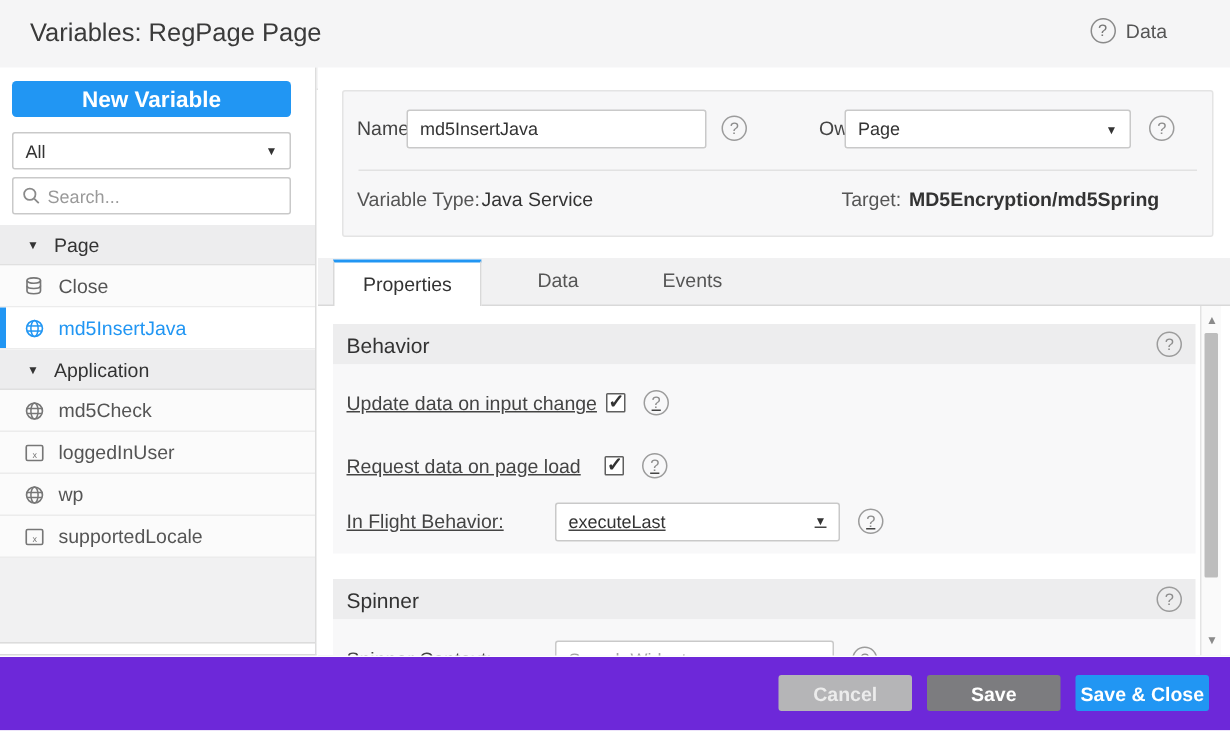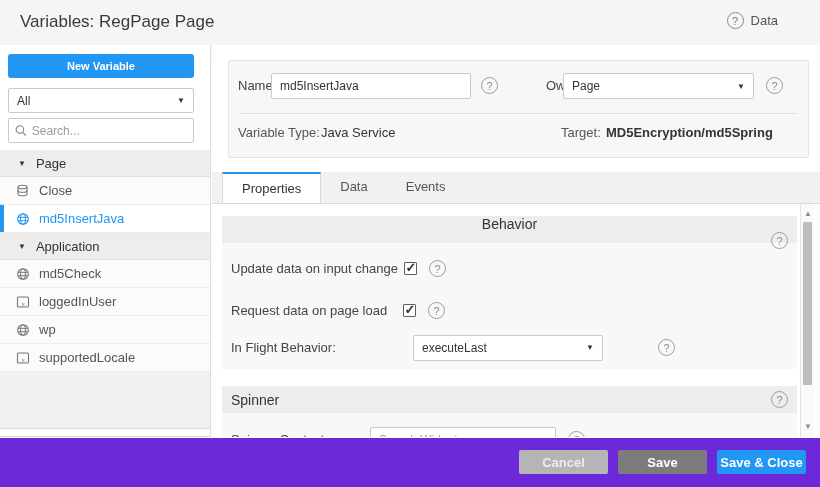--- a/index.html
+++ b/index.html
@@ -15,21 +15,21 @@
           gap:7px; color:#555; font-size:13px; cursor:pointer; }
   .qicon { display:inline-flex; align-items:center; justify-content:center;
            width:17px; height:17px; border:1px solid #8a8a8a; border-radius:50%;
            font-size:11px; color:#777; background:transparent; flex:0 0 auto; }
   .qicon.light { border-color:#9c9c9c; color:#8d8d8d; }
 
   
   .sidebar { position:absolute; left:0; top:45px; width:211px; height:392px;
              background:#fff; border-right:1px solid #ddd; }
   .btn-new { position:absolute; left:8px; top:9px; width:186px; height:24px;
-             background:#2196f3; color:#fff; font-size:11px; font-weight:bold;
+             background:#2196f3; color:#fff; font-size:15px; font-weight:bold;
              border:none; border-radius:3px; cursor:pointer;
              font-family:"Liberation Sans", sans-serif; }
   .filter-select { position:absolute; left:8px; top:43px; width:186px; height:25px;
                    background:#fff; border:1px solid #c9c9c9; border-radius:2px;
                    display:flex; align-items:center; padding:0 8px; font-size:12px;
                    color:#333; cursor:pointer; }
   .filter-select .caret { margin-left:auto; font-size:8px; color:#333; }
   .search-box { position:absolute; left:8px; top:73px; width:186px; height:25px;
                 background:#fff; border:1px solid #c9c9c9; border-radius:2px;
                 display:flex; align-items:center; padding:0 6px; gap:5px; }
@@ -78,44 +78,44 @@
               border-top:1px solid #e2e2e2; }
   .frow2 { position:absolute; left:0; top:64px; width:100%; font-size:13px; }
   .vtype-label { position:absolute; left:9px; color:#555; }
   .vtype-value { position:absolute; left:92px; color:#333; }
   .target-label { position:absolute; left:332px; color:#555; }
   .target-value { position:absolute; left:377px; color:#333; font-weight:bold; }
 
   
   .tabbar { position:absolute; left:0; top:127px; width:608px; height:32px;
             background:#f1f1f2; border-bottom:1px solid #d9d9d9; padding-left:10px;
-            display:flex; align-items:flex-start; }
+            display:flex; align-items:center;gap:18px; }
   .tab { height:31px; line-height:29px; padding:0 19px; font-size:13px; color:#555;
          cursor:pointer; }
   .tab.active { background:#fff; color:#333; border-top:2px solid #2196f3;
                 border-left:1px solid #d9d9d9; border-right:1px solid #d9d9d9;
                 margin-bottom:-1px; }
 
   
   .content { position:absolute; left:0; top:159px; width:608px; height:233px;
              background:#fff; overflow:hidden; }
   .sections { position:absolute; left:10px; top:0; width:575px; }
   .section-header { height:27px; background:#ededee; display:flex; align-items:center;
                     padding:0 9px; font-size:14px; color:#333; }
   .section-header .qicon { margin-left:auto; }
   .section-body { background:#f8f8f9; padding:2px 0 8px 0; }
-  .prow { display:flex; align-items:center; padding-left:9px; font-size:13px; color:#444; }
+  .prow { display:flex; align-items:center; padding-left:9px; font-size:13px; color:#444;text-decoration:underline; }
   .checkbox { width:13px; height:13px; border:1.5px solid #5f5f5f; border-radius:1px;
               background:#fff; position:relative; cursor:pointer; flex:0 0 auto; }
   .checkbox.checked::after { content:"\2713"; position:absolute; left:0.5px; top:-3px;
               font-size:13px; font-weight:bold; color:#333; }
-  .behavior-header { margin-top:12px;flex-direction:column; }
+  .behavior-header { margin-top:12px; }
   .row-upd { margin-top:10px; height:27px; }
   .row-req { margin-top:15px; height:27px; }
-  .row-flight { margin-top:10px; height:27px;gap:43px; }
+  .row-flight { margin-top:10px; height:27px; }
   .row-label-wide { width:139px; }
   .flight-select { width:190px; }
   .spinner-header { margin-top:17px; }
   .row-spinner { margin-top:11px; height:27px; }
   .combo { position:relative; width:186px; }
   .combo input { width:100%; }
   .combo input::placeholder { color:#a2a2a2; }
   .combo .chev { position:absolute; right:8px; top:9px; width:7px; height:7px;
                  border-right:1.5px solid #9b9b9b; border-bottom:1.5px solid #9b9b9b;
                  transform:rotate(45deg) translateY(-2px); pointer-events:none; }

